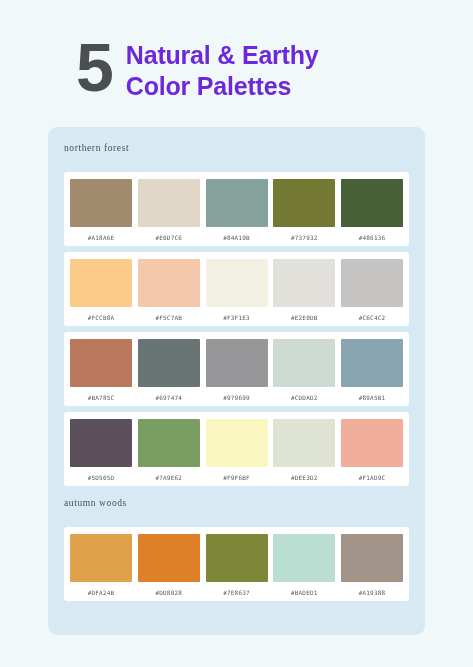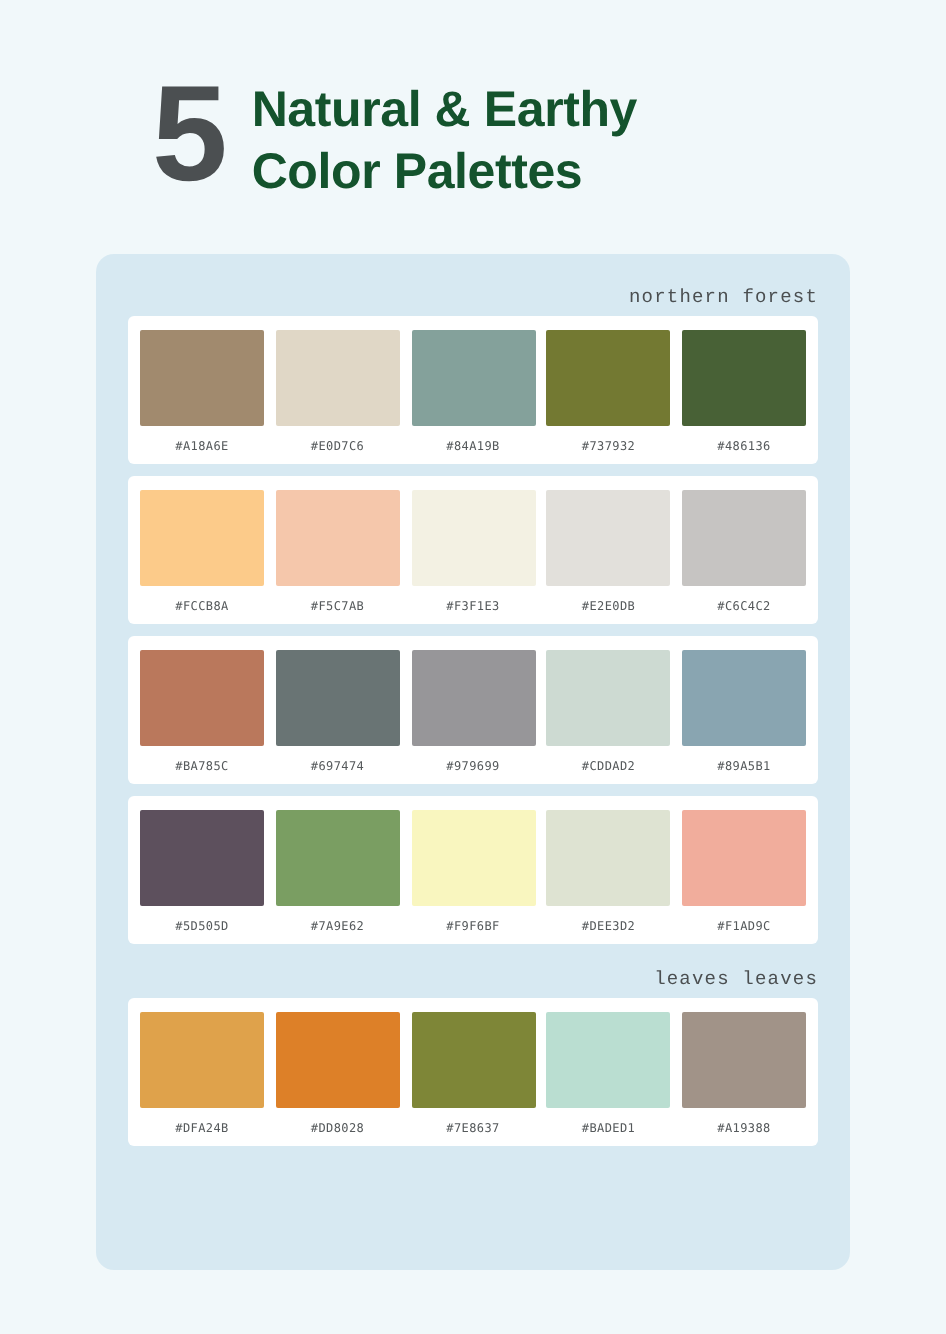--- a/index.html
+++ b/index.html
@@ -34,21 +34,21 @@
     letter-spacing: -2px;
     margin-right: 14px;
   }
   .title-block {
     padding-top: 4px;
   }
   .title-line {
     font-size: 25px;
     line-height: 1.22;
     font-weight: bold;
-    color: #14532d;
+    color: #6d28d9;
     letter-spacing: -0.2px;
     white-space: nowrap;
   }
 
   
   .panel {
     position: absolute;
     left: 48px;
     top: 127px;
     width: 377px;
@@ -58,26 +58,26 @@
     box-sizing: border-box;
     padding: 10px 0 0 0;
   }
 
   
   .palette {
     margin: 0 auto 6px auto;
     width: 345px;
   }
   .palette-name {
-    text-align: right;
-    font-family: Liberation Mono, monospace;
+    text-align: left;
+    font-family: Liberation Serif, serif;
     font-size: 9.5px;
     color: #4b4f51;
     letter-spacing: 0.6px;
-    padding: 6px 0 4px 0;
+    padding: 6px 0 19px 0;
   }
   .card {
     background: #ffffff;
     border-radius: 3px;
     padding: 7px 6px 5px 6px;
     display: flex;
     justify-content: space-between;
     box-sizing: border-box;
   }
   .swatch-cell {
@@ -205,21 +205,21 @@
             <div class="swatch" style="background: rgb(222, 227, 210);"></div>
             <div class="swatch-hex">#DEE3D2</div>
           </div>
           <div class="swatch-cell">
             <div class="swatch" style="background: rgb(241, 173, 156);"></div>
             <div class="swatch-hex">#F1AD9C</div>
           </div>
         </div>
       </div>
       <div class="palette">
-        <div class="palette-name">leaves leaves</div>
+        <div class="palette-name">autumn woods</div>
         <div class="card">
           <div class="swatch-cell">
             <div class="swatch" style="background: rgb(223, 162, 75);"></div>
             <div class="swatch-hex">#DFA24B</div>
           </div>
           <div class="swatch-cell">
             <div class="swatch" style="background: rgb(221, 128, 40);"></div>
             <div class="swatch-hex">#DD8028</div>
           </div>
           <div class="swatch-cell">

